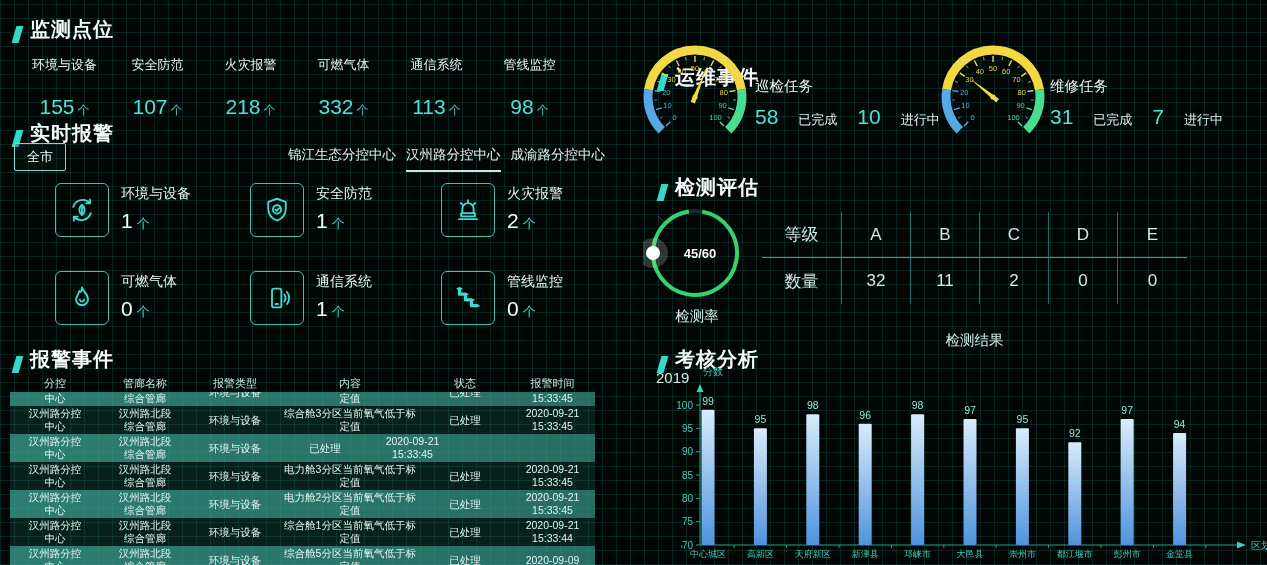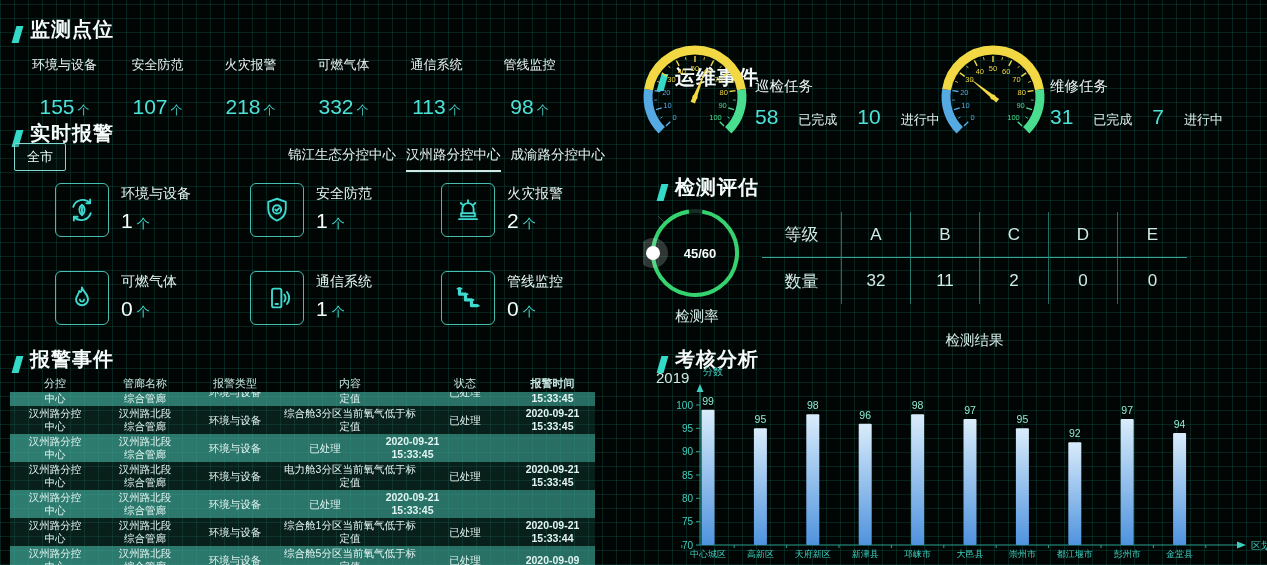--- a/index.html
+++ b/index.html
@@ -39,21 +39,21 @@
   .ahead{display:flex;height:16px;}
   .ahead div{font-size:11px;color:#c7e6e1;text-align:center;}
   .abody{height:173px;overflow:hidden;}
   .arow{display:flex;align-items:center;height:28px;cursor:pointer;}
   .arow.bright{background:linear-gradient(90deg, rgba(64,170,154,0.72), rgba(56,152,138,0.70));}
   .arow.dark{background:rgba(34,96,86,0.28);}
   .arow:first-child{margin-top:-14px;}
   .acell{font-size:10.5px;color:#e2f4f1;line-height:13px;text-align:center;}
   .c0,.c1,.c2,.c4{width:90px;padding:0 14px;box-sizing:border-box;}
   .c3{width:140px;padding:0 4px;box-sizing:border-box;}
-  .c5{width:85px;padding:0 4px;box-sizing:border-box;font-weight:bold;}
+  .c5{width:85px;padding:0 4px;box-sizing:border-box;}
   
   .gauge-group{position:absolute;}
   .gtext .lb{font-size:14.5px;color:#eef8f6;}
   .gnums{margin-top:9px;display:flex;align-items:baseline;gap:20px;white-space:nowrap;}
   .gnums .num{font-size:21px;color:#4ce2d8;}
   .gnums .sub{font-size:13px;color:#dff1ee;}
   .ratelabel{position:absolute;font-size:14.5px;color:#d7eeea;}
   .gradetable{position:absolute;left:762px;top:212px;width:425px;height:92px;display:grid;
     grid-template-columns:80px 69px 69px 69px 69px 69px;grid-template-rows:46px 46px;}
   .gcell{display:flex;align-items:center;justify-content:center;font-size:17px;color:#cfe9e4;
@@ -239,20 +239,21 @@
           <div class="acell c1">汉州路北段综合管廊</div>
           <div class="acell c2">环境与设备</div>
           <div class="acell c3">电力舱3分区当前氧气低于标定值</div>
           <div class="acell c4">已处理</div>
           <div class="acell c5">2020-09-21 15:33:45</div>
         </div>
         <div class="arow bright">
           <div class="acell c0">汉州路分控中心</div>
           <div class="acell c1">汉州路北段综合管廊</div>
           <div class="acell c2">环境与设备</div>
+          <div class="acell c3">电力舱2分区当前氧气低于标定值</div>
           <div class="acell c4">已处理</div>
           <div class="acell c5">2020-09-21 15:33:45</div>
         </div>
         <div class="arow dark">
           <div class="acell c0">汉州路分控中心</div>
           <div class="acell c1">汉州路北段综合管廊</div>
           <div class="acell c2">环境与设备</div>
           <div class="acell c3">综合舱1分区当前氧气低于标定值</div>
           <div class="acell c4">已处理</div>
           <div class="acell c5">2020-09-21 15:33:44</div>

